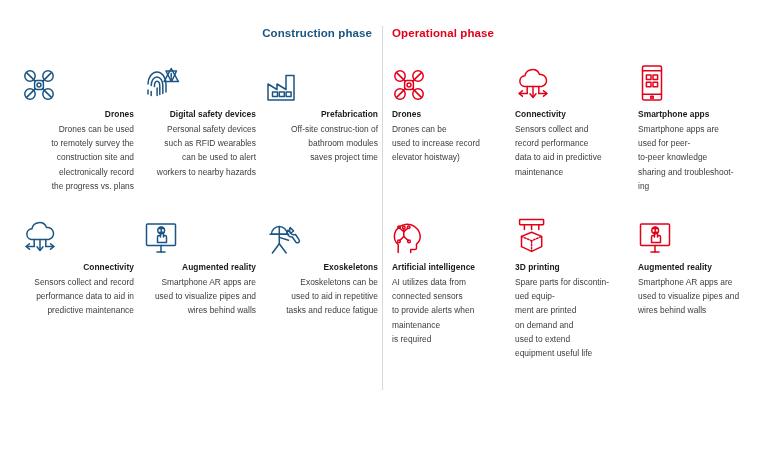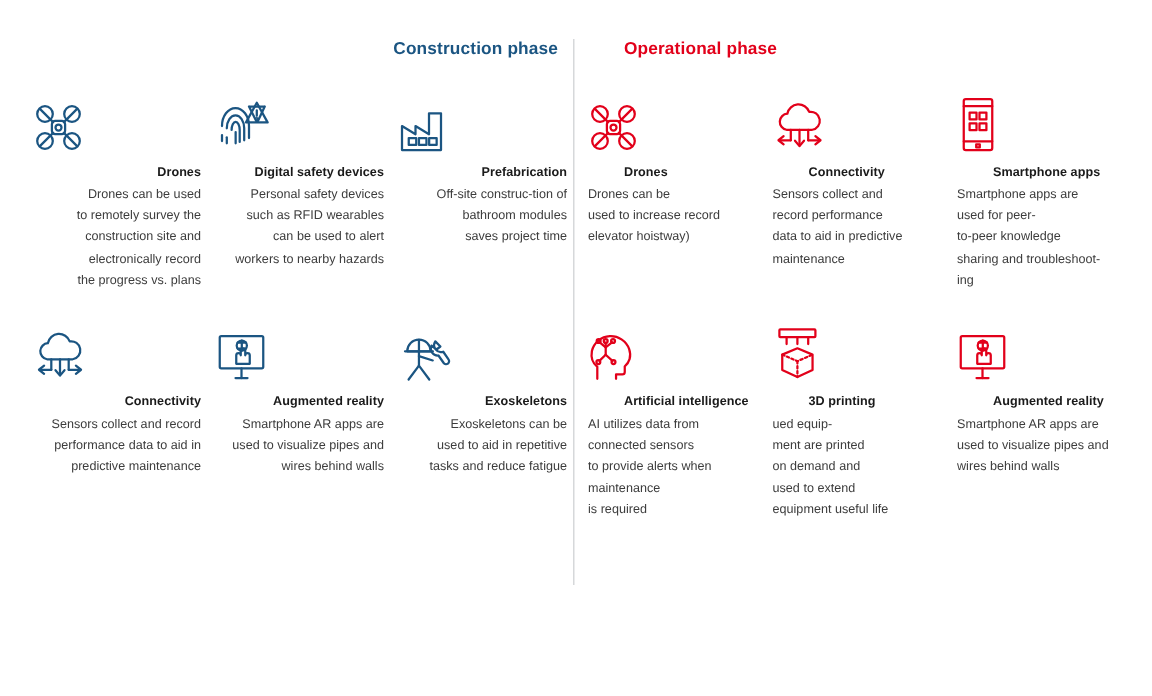--- a/index.html
+++ b/index.html
@@ -65,21 +65,20 @@
   }
   .icon-wrap svg { display: block; }
 
   .card-title {
     font-size: 8.4px;
     font-weight: bold;
     color: #1a1a1a;
     line-height: 12px;
     margin-bottom: 2px;
     letter-spacing: 0.05px;
-    margin-left: 24px;
   }
   .card-body {
     font-size: 8.4px;
     color: #3c3c3c;
     line-height: 14.2px;
     letter-spacing: 0.02px;
   }
   .card-body div { white-space: pre; }
 </style>
 </head>
@@ -227,21 +226,21 @@
           <div class="card-body">
             <div>Exoskeletons can be</div>
             <div>used to aid in repetitive</div>
             <div>tasks and reduce fatigue</div>
           </div>
         </div>
       </div>
   </div>
 
   <div class="phase phase-right">
-    <div class="phase-title" style="color: rgb(226, 0, 26); margin-left: 24px;">Operational phase</div>
+    <div class="phase-title" style="color: rgb(226, 0, 26);">Operational phase</div>
     <div class="grid">
         <div class="card">
           <div class="icon-wrap">
             <svg width="34" height="34" viewBox="0 0 34 34">
               <g fill="none" stroke="#e2001a" stroke-width="1.5" stroke-linecap="round" stroke-linejoin="round">
                 <circle cx="8" cy="8" r="5.2"></circle>
                 <circle cx="26" cy="8" r="5.2"></circle>
                 <circle cx="8" cy="26" r="5.2"></circle>
                 <circle cx="26" cy="26" r="5.2"></circle>
                 <line x1="4.6" y1="4.6" x2="11.4" y2="11.4"></line>
@@ -348,20 +347,21 @@
                 <line x1="16.6" y1="7.7" x2="16.6" y2="12.4"></line>
                 <line x1="23.8" y1="7.7" x2="23.8" y2="12.4"></line>
                 <path d="M16.6 15.2 L6.5 19.4 V29.6 L16.6 34.4 L26.7 29.6 V19.4 Z"></path>
                 <path d="M6.5 19.4 L16.6 23.8 L26.7 19.4" stroke-dasharray="1.6 1.7"></path>
                 <line x1="16.6" y1="23.8" x2="16.6" y2="34.4" stroke-dasharray="1.6 1.7"></line>
               </g>
             </svg>
           </div>
           <div class="card-title">3D printing</div>
           <div class="card-body">
+            <div>Spare parts for discontin-</div>
             <div>ued equip-</div>
             <div>ment are printed</div>
             <div>on demand and</div>
             <div>used to extend</div>
             <div>equipment useful life</div>
           </div>
         </div>
         <div class="card">
           <div class="icon-wrap">
             <svg width="34" height="34" viewBox="0 0 34 34">

